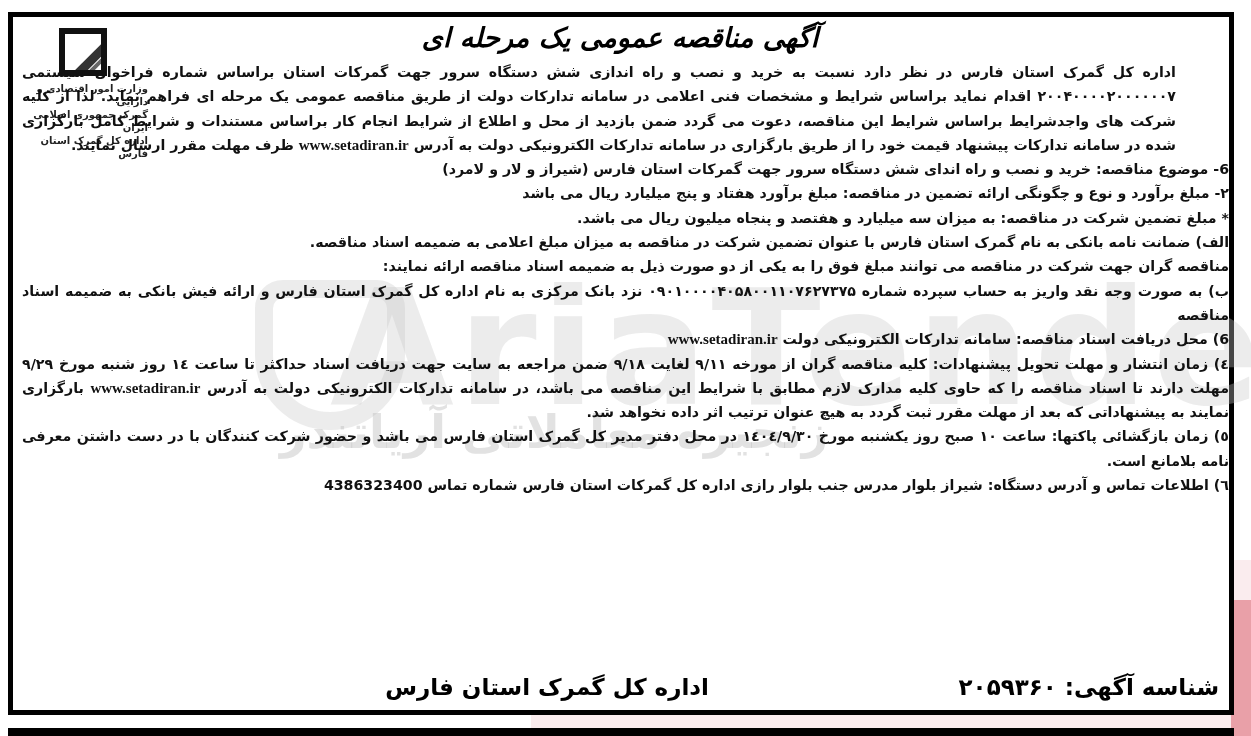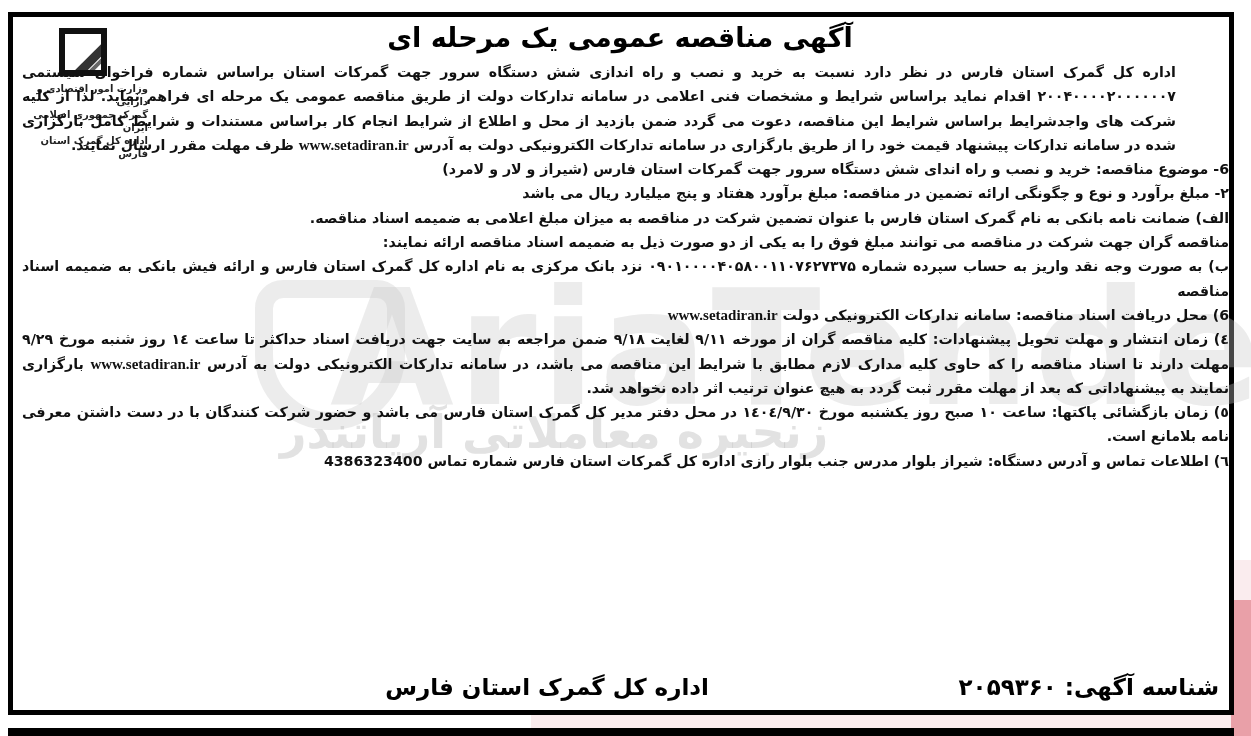--- a/index.html
+++ b/index.html
@@ -10,21 +10,21 @@
   .wm-brand { left:330px; top:255px; font-size:160px; letter-spacing:4px; font-family:"DejaVu Sans", sans-serif; }
   .wm-sub { left:280px; top:405px; font-size:46px; letter-spacing:24px; font-weight:bold; color:rgba(190,190,190,0.45); }
   .wm-shield { position:absolute; left:255px; top:280px; width:150px; height:150px; border:18px solid rgba(200,200,200,0.35); border-radius:30px 30px 80px 80px; box-sizing:border-box; }
   .pink-band { position:absolute; right:0; top:560px; width:720px; height:170px; background:rgba(240,200,205,0.35); }
   .pink-stripe { position:absolute; right:0; top:600px; width:20px; height:136px; background:#e9a0a8; }
   .logo { position:absolute; left:18px; top:28px; width:130px; text-align:right; direction:rtl; }
   .logo-mark { width:48px; height:48px; margin:0 auto 6px auto; border:6px solid #111; position:relative; box-sizing:border-box; overflow:hidden; background:#fff; }
   .logo-mark::before { content:""; position:absolute; left:-10px; top:18px; width:80px; height:9px; background:#333; transform:rotate(-45deg); }
   .logo-mark::after { content:""; position:absolute; left:-4px; top:25px; width:80px; height:4px; background:#666; transform:rotate(-45deg); }
   .logo-line { font-size:10px; font-weight:bold; line-height:13px; color:#222; }
-  .title { position:absolute; left:300px; top:22px; width:640px; text-align:center; direction:rtl; font-size:27px; font-weight:bold; color:#000; }
+  .title { position:absolute; left:300px; top:22px; width:640px; text-align:center; direction:rtl; font-size:27px; font-weight:bold; color:#000;font-style:italic; }
   .body-text { position:absolute; left:22px; right:22px; top:60px; direction:rtl; text-align:justify; font-size:14.2px; line-height:24.3px; color:#111; font-weight:bold; }
   .body-text p { margin:0; }
   .intro { padding-right:53px; }
   .latin { direction:ltr; unicode-bidi:embed; font-family:"Liberation Serif", serif; font-weight:bold; font-size:15px; }
   .footer { position:absolute; left:20px; right:22px; top:674px; height:34px; direction:rtl; font-weight:bold; font-size:23px; color:#000; }
   .footer .ad-id { position:absolute; right:10px; top:0; }
   .footer .org { position:absolute; right:520px; top:0; }
 </style>
 </head>
 <body>
@@ -49,20 +49,21 @@
 <div class="title">آگهی مناقصه عمومی یک مرحله ای</div>
 
 <div class="body-text">
   <p class="intro">
     <span>اداره کل گمرک استان فارس در نظر دارد نسبت به خرید و نصب و راه اندازی شش دستگاه سرور جهت گمرکات استان براساس شماره فراخوان سیستمی ۲۰۰۴۰۰۰۰۲۰۰۰۰۰۰۷ اقدام نماید براساس شرایط و مشخصات فنی اعلامی در سامانه تدارکات دولت از طریق مناقصه عمومی یک مرحله ای فراهم نماید. لذا از کلیه شرکت های واجدشرایط براساس شرایط این مناقصه، دعوت می گردد ضمن بازدید از محل و اطلاع از شرایط انجام کار براساس مستندات و شرایط کامل بارگزاری شده در سامانه تدارکات پیشنهاد قیمت خود را از طریق بارگزاری در سامانه تدارکات الکترونیکی دولت به آدرس</span>
     <span class="latin">www.setadiran.ir</span>
     <span>ظرف مهلت مقرر ارسال نمایند.</span>
   </p>
   <p>6- موضوع مناقصه: خرید و نصب و راه اندای شش دستگاه سرور جهت گمرکات استان فارس (شیراز و لار و لامرد)</p>
   <p>۲- مبلغ برآورد و نوع و چگونگی ارائه تضمین در مناقصه: مبلغ برآورد هفتاد و پنج میلیارد ریال می باشد</p>
+  <p>* مبلغ تضمین شرکت در مناقصه: به میزان سه میلیارد و هفتصد و پنجاه میلیون ریال می باشد.</p>
   <p>الف) ضمانت نامه بانکی به نام گمرک استان فارس با عنوان تضمین شرکت در مناقصه به میزان مبلغ اعلامی به ضمیمه اسناد مناقصه.</p>
   <p>مناقصه گران جهت شرکت در مناقصه می توانند مبلغ فوق را به یکی از دو صورت ذیل به ضمیمه اسناد مناقصه ارائه نمایند:</p>
   <p>ب) به صورت وجه نقد واریز به حساب سپرده شماره ۰۹۰۱۰۰۰۰۴۰۵۸۰۰۱۱۰۷۶۲۷۳۷۵ نزد بانک مرکزی به نام اداره کل گمرک استان فارس و ارائه فیش بانکی به ضمیمه اسناد مناقصه</p>
   <p>
     <span>6) محل دریافت اسناد مناقصه: سامانه تدارکات الکترونیکی دولت</span>
     <span class="latin">www.setadiran.ir</span>
   </p>
   <p>
     <span>٤) زمان انتشار و مهلت تحویل پیشنهادات: کلیه مناقصه گران از مورخه ۹/۱۱ لغایت ۹/۱۸ ضمن مراجعه به سایت جهت دریافت اسناد حداکثر تا ساعت ۱٤ روز شنبه مورخ ۹/۲۹ مهلت دارند تا اسناد مناقصه را که حاوی کلیه مدارک لازم مطابق با شرایط این مناقصه می باشد، در سامانه تدارکات الکترونیکی دولت به آدرس</span>
     <span class="latin">www.setadiran.ir</span>

